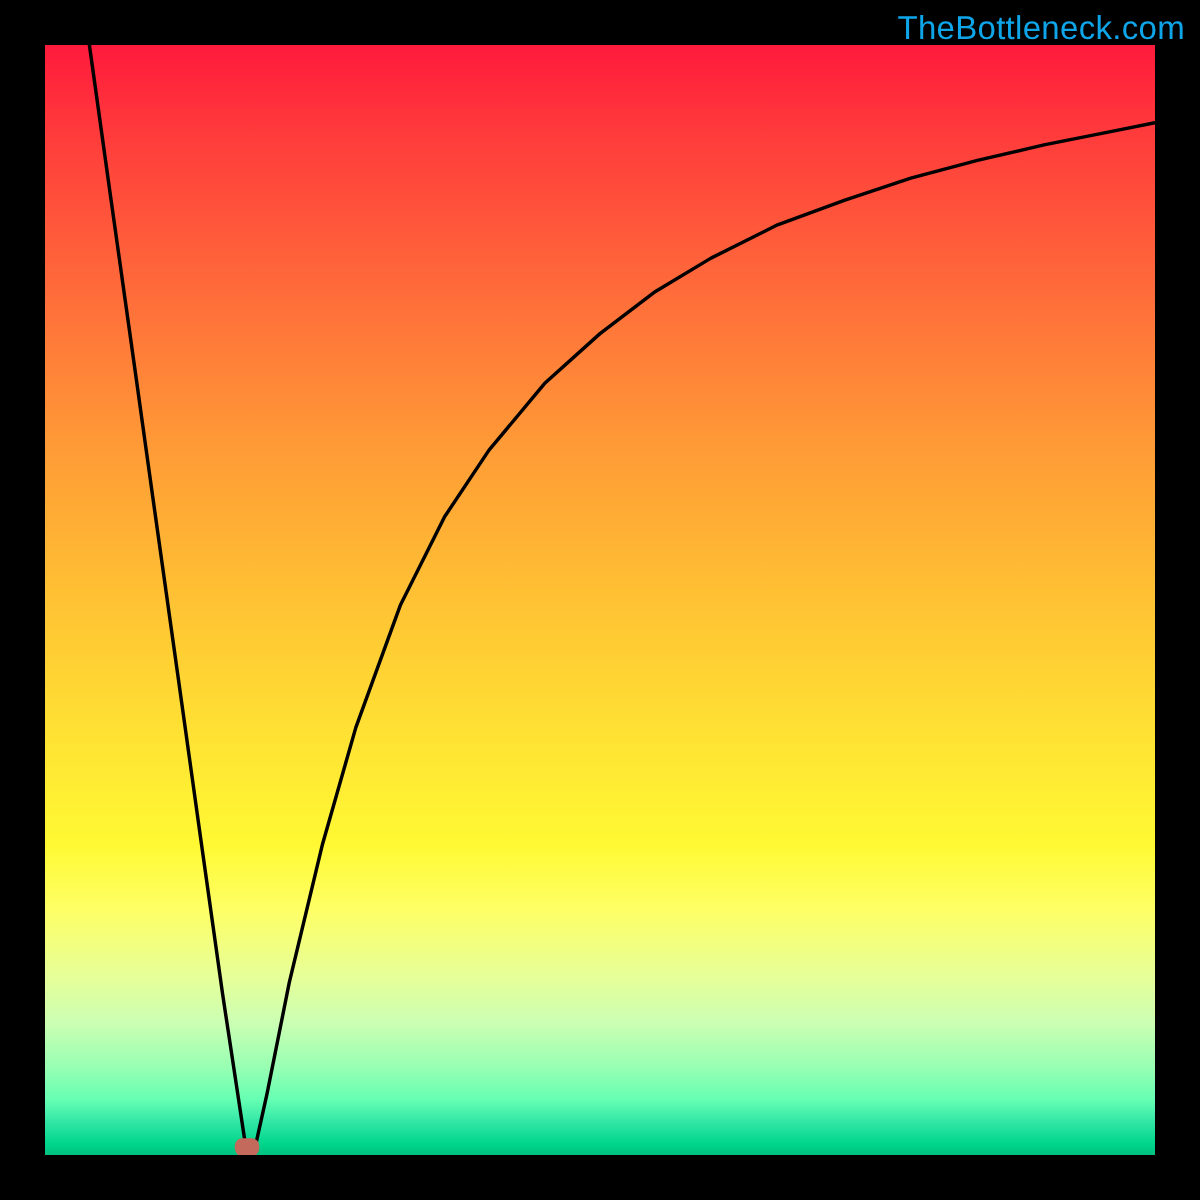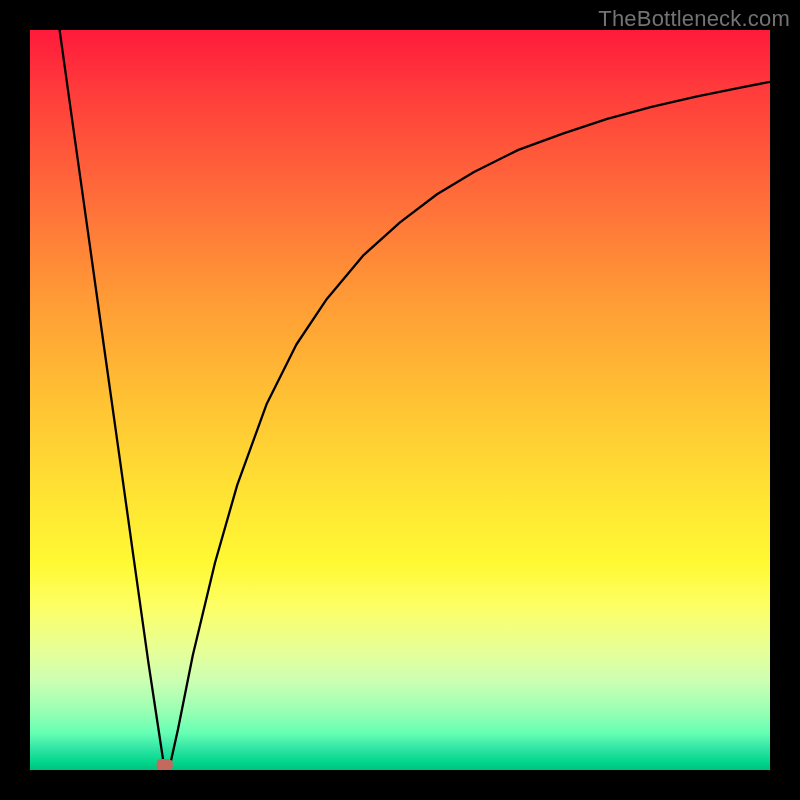--- a/index.html
+++ b/index.html
@@ -46,21 +46,21 @@
     position: absolute;
     left: 0;
     top: 0;
     width: 740px;
     height: 740px;
   }
   .watermark {
     position: absolute;
     top: 6px;
     right: 10px;
-    color: #737373;
+    color: #0ea5e9;
     font-size: 22px;
     font-weight: 500;
     letter-spacing: 0.2px;
     user-select: none;
   }
 </style>
 </head>
 <body>
 
 <div class="frame">

